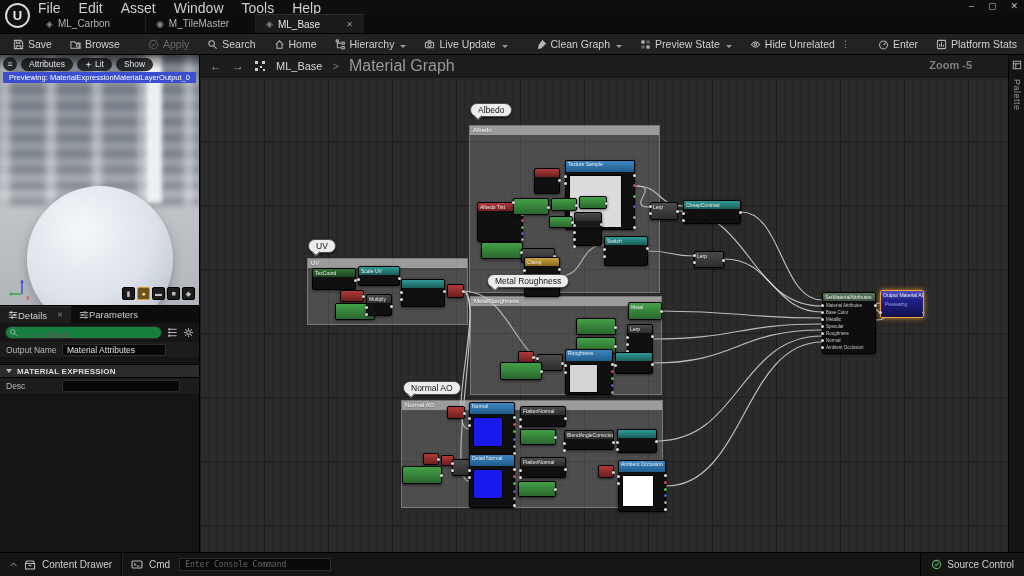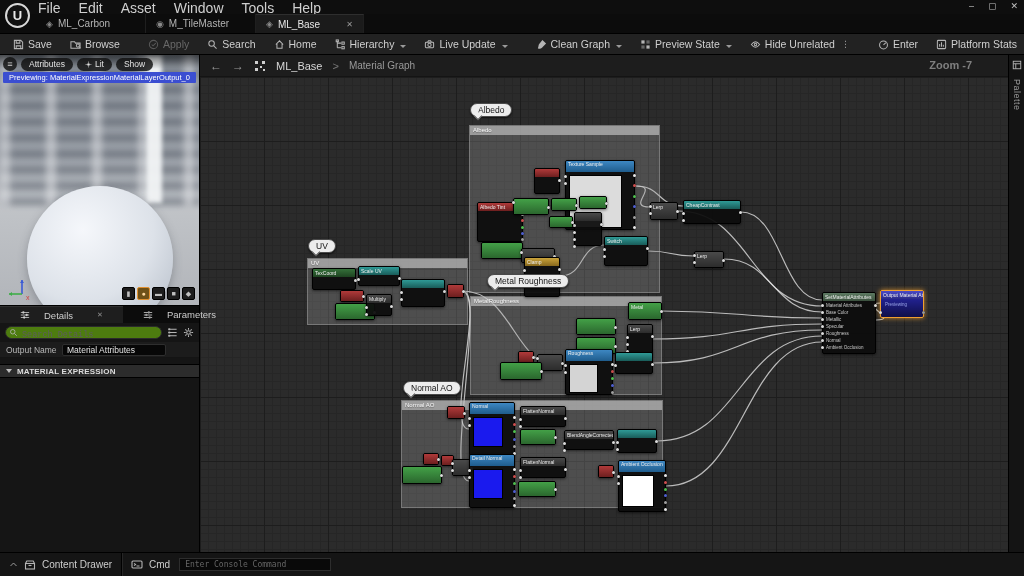--- a/index.html
+++ b/index.html
@@ -55,44 +55,44 @@
     font-size:7.5px;line-height:11px;text-align:center;border-radius:1px;}
   #vp-shapes{position:absolute;right:4px;bottom:5px;display:flex;gap:2px;}
   .shapebtn{width:13px;height:13px;background:#1d1d1d;border:1px solid #000;color:#c0c0c0;font-size:7px;
     display:flex;align-items:center;justify-content:center;border-radius:2px;}
   .shapebtn.sel{background:#6e5118;border-color:#e09030;color:#ffd9a0;}
   #gizmo{position:absolute;left:6px;bottom:4px;}
 
   
   #details{left:0;top:305px;width:200px;height:247px;background:#151515;z-index:5;border-right:1px solid #000;border-top:1px solid #000;}
   #dtabs{display:flex;height:17px;background:#0c0c0c;}
-  .dtab{display:flex;align-items:center;gap:14px;font-size:9.5px;color:#cdcdcd;padding:0 20px;}
+  .dtab{display:flex;align-items:center;gap:0;font-size:9.5px;color:#cdcdcd;padding:0 8px;}
   .dtab.active{background:#1e1e1e;border-top:1px solid #303030;}
   .dtab .closex{color:#8f8f8f;font-size:7px;margin-left:10px;}
   #dsearchrow{display:flex;align-items:center;gap:5px;padding:3px 5px;}
-  #dsearch{flex:1;height:13px;background:#4d7c0f;border:1px solid #2b2b2b;border-radius:7px;color:#ddd;
-    font-size:8.5px;padding:4px 6px 0 16px;outline:none;font-family:Liberation Mono, monospace;}
+  #dsearch{flex:1;height:13px;background:#15803d;border:1px solid #2b2b2b;border-radius:7px;color:#ddd;
+    font-size:8.5px;padding:4px 6px 0 16px;outline:none;font-family:Liberation Serif, serif;}
   #dsearch::placeholder{color:#5d5d5d;}
   .searchwrap{position:relative;flex:1;display:flex;}
   .searchwrap .ico{position:absolute;left:4px;top:2px;}
   .dsec{background:#2c2c2c;height:14px;display:flex;align-items:center;gap:5px;padding:0 6px;
     color:#dcdcdc;font-size:8px;font-weight:bold;border-top:1px solid #000;border-bottom:1px solid #000;letter-spacing:.2px;}
   .chev{width:0;height:0;border-left:3px solid transparent;border-right:3px solid transparent;border-top:4px solid #bdbdbd;}
   .drow{display:flex;align-items:center;height:16px;padding:0 6px;background:#1c1c1c;border-bottom:1px solid #141414;}
   .dlabel{width:56px;color:#b8b8b8;font-size:8.5px;flex:none;}
   .dinput{height:12px;background:#070707;border:1px solid #2e2e2e;border-radius:2px;color:#e0e0e0;
     font-size:8.5px;padding:0 4px;outline:none;font-family:"Liberation Sans",sans-serif;}
 
   
   #graphwrap{left:200px;top:55px;width:808px;height:497px;z-index:1;}
   #crumbbar{position:absolute;left:0;top:0;width:808px;height:22px;background:#1d1d1d;border-bottom:1px solid #141414;
     display:flex;align-items:center;gap:10px;padding:0 10px;color:#9a9a9a;font-size:12px;}
   #crumbbar .asset{color:#d6d6d6;font-size:11px;}
   #crumbbar .sep{color:#777;font-size:11px;}
-  #crumbbar .page{color:#999;font-size:10px;}
+  #crumbbar .page{color:#999;font-size:16px;}
   #zoomlbl{position:absolute;right:36px;top:4px;color:#7f7f7f;font-size:11px;font-weight:bold;}
   #canvas{position:absolute;left:0;top:22px;width:808px;height:475px;background-color:#2b2b2b;
     background-image:
       linear-gradient(#1d1d1d 1px,transparent 1px),linear-gradient(90deg,#1d1d1d 1px,transparent 1px),
       linear-gradient(#262626 1px,transparent 1px),linear-gradient(90deg,#262626 1px,transparent 1px);
     background-size:64px 64px,64px 64px,8px 8px,8px 8px;}
   #watermark{position:absolute;right:8px;bottom:4px;font-size:30px;font-weight:bold;letter-spacing:1px;color:#3d3d3d;}
 
   #graph-layer{left:0;top:0;width:1024px;height:576px;z-index:2;pointer-events:none;}
   #wires{position:absolute;left:0;top:0;}
@@ -314,21 +314,21 @@
           <rect x="8" y="1" width="3" height="3" fill="#cfcfcf"></rect>
           <rect x="1" y="8" width="3" height="3" fill="#cfcfcf"></rect>
           <rect x="6" y="6" width="2" height="2" fill="#cfcfcf"></rect>
           <rect x="9" y="9" width="2" height="2" fill="#cfcfcf"></rect>
         </svg>
       </span>
     <span class="asset">ML_Base</span>
     <span class="sep">&gt;</span>
     <span class="page">Material Graph</span>
   </div>
-  <div id="zoomlbl">Zoom -7</div>
+  <div id="zoomlbl">Zoom -5</div>
   <div id="canvas"></div>
 </div>
 
 <div class="abs" id="graph-layer">
   <svg id="wires" width="1024" height="576" viewBox="0 0 1024 576">
       <path d="M 636 186 C 661 186, 625 207, 650 207"></path>
       <path d="M 636 186 C 661 186, 658 206, 683 206"></path>
       <path d="M 678 211 C 750 211, 750 306, 822 306"></path>
       <path d="M 741 212 C 781.5 212, 781.5 300, 822 300"></path>
       <path d="M 648 251 C 673 251, 669 256, 694 256"></path>
@@ -757,20 +757,24 @@
   </div>
   <div class="drow">
     <span class="dlabel">Output Name</span>
     <input class="dinput" style="width: 104px;" value="Material Attributes">
   </div>
   <div style="height:6px;background:#151515;"></div>
   <div class="dsec">
     <span class="chev"></span>
     <span>MATERIAL EXPRESSION</span>
   </div>
+  <div class="drow">
+    <span class="dlabel">Desc</span>
+    <input class="dinput" style="width: 118px;" value="">
+  </div>
 </div>
 
 <div class="abs" id="statusbar">
   <div class="sb-group">
     <span class="ico">
         <svg width="9" height="9" viewBox="0 0 12 12">
           <path d="M2 8l4-4 4 4"></path>
         </svg>
       </span>
     <span class="ico">
@@ -786,13 +790,22 @@
   <div class="sb-group">
     <span class="ico">
         <svg width="12" height="12" viewBox="0 0 12 12">
           <rect x="1" y="2" width="10" height="7" rx="1"></rect>
           <path d="M3 4.5l1.5 1L3 6.5M5.5 7h3"></path>
         </svg>
       </span>
     <span>Cmd</span>
   </div>
   <input id="console-input" placeholder="Enter Console Command" style="">
+  <div id="sb-right">
+    <span class="ico">
+        <svg width="11" height="11" viewBox="0 0 12 12">
+          <circle cx="6" cy="6" r="4.5" stroke="#5cb85c"></circle>
+          <path d="M4 6l1.5 1.5L8.5 4.2" stroke="#5cb85c"></path>
+        </svg>
+      </span>
+    <span>Source Control</span>
+  </div>
 </div>
 
 </body></html>

